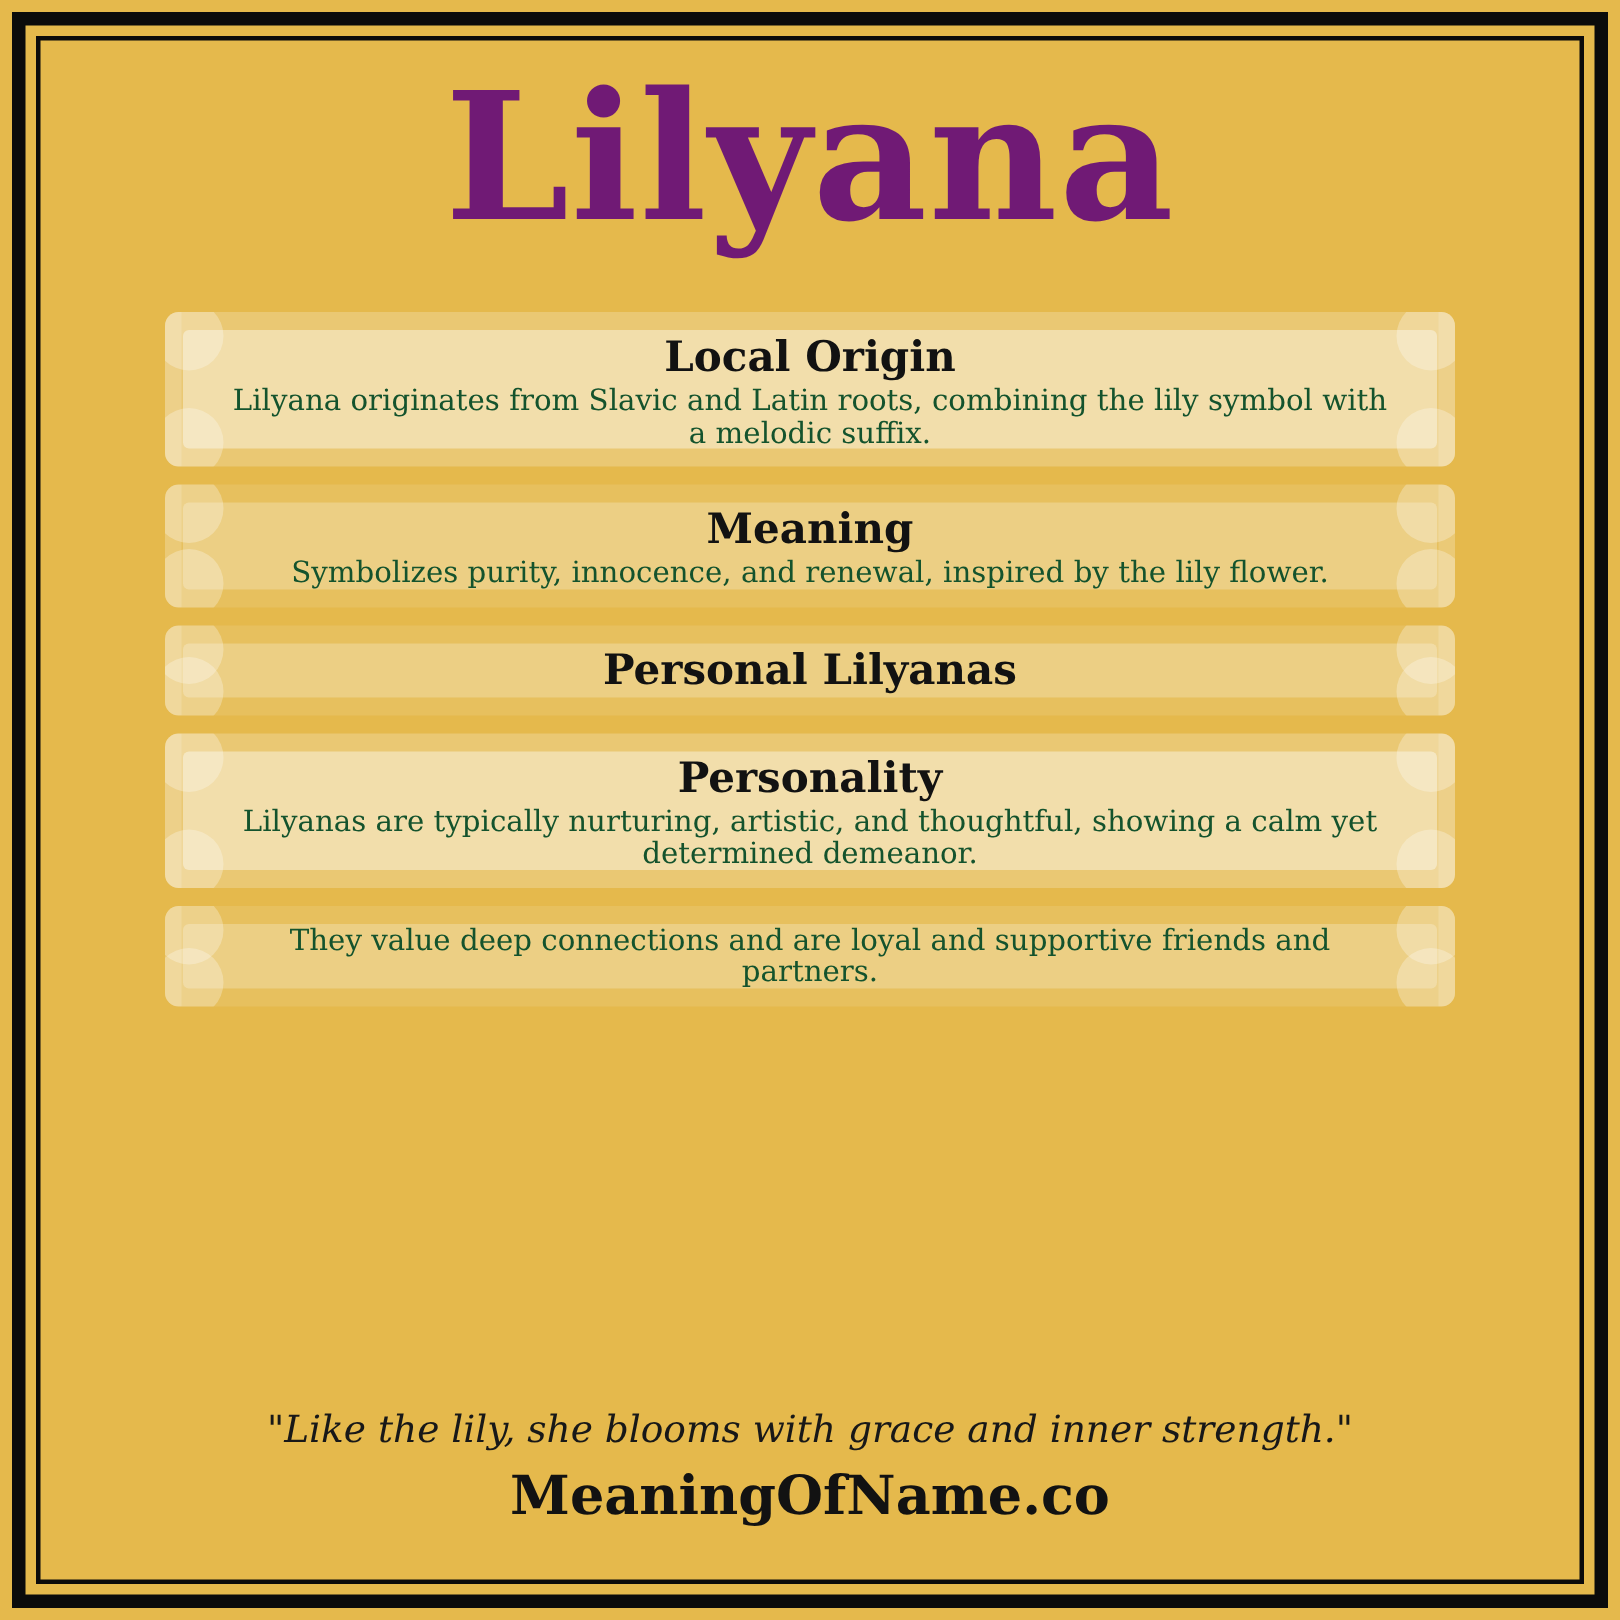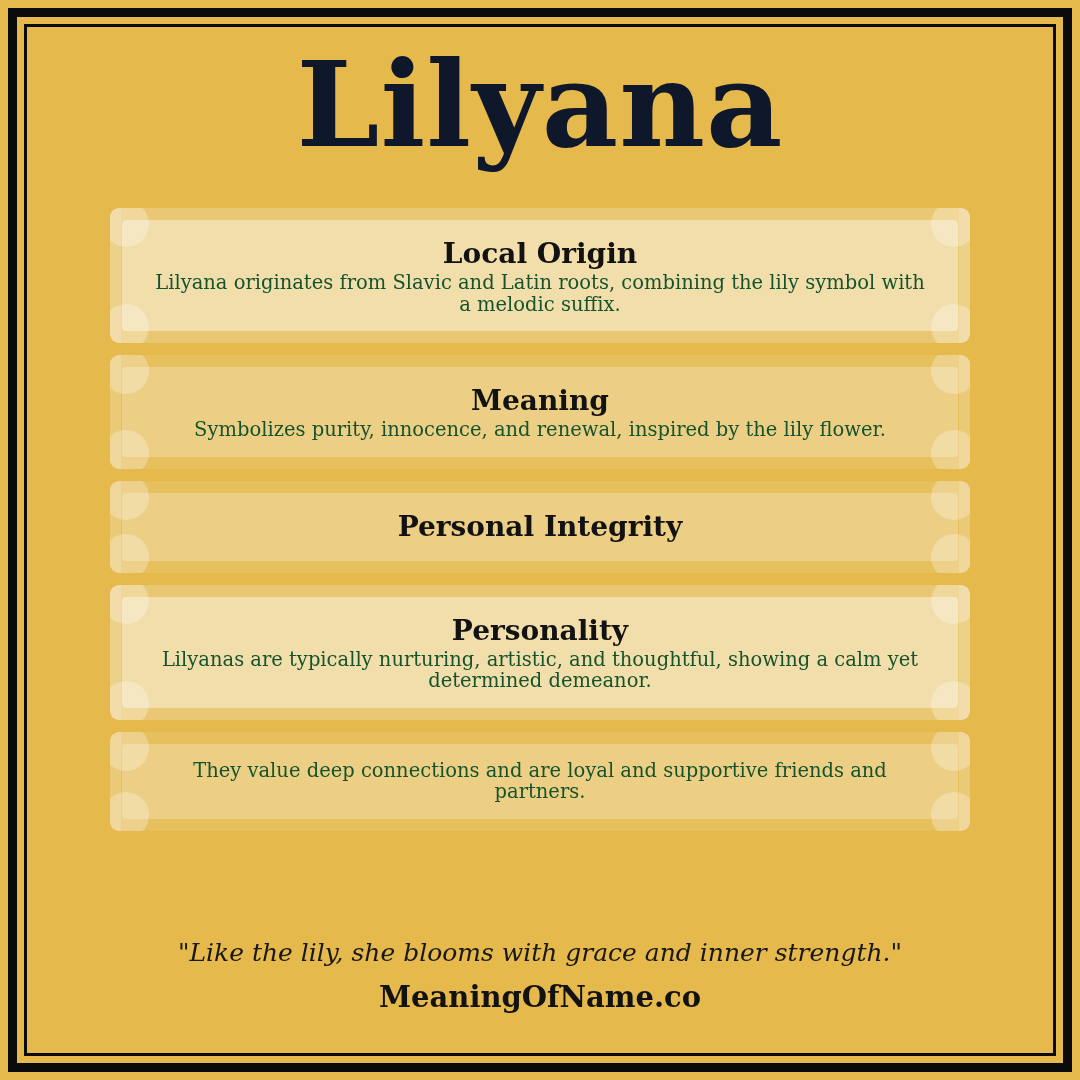--- a/index.html
+++ b/index.html
@@ -34,37 +34,37 @@
     position: absolute;
     top: 40px;
     left: 0;
     right: 0;
     margin: 0;
     text-align: center;
     font-size: 118px;
     line-height: 130px;
     font-weight: 700;
     letter-spacing: 1px;
-    color: #0f172a;
+    color: #701a75;
   }
   
   .cards {
     position: absolute;
     top: 208px;
     left: 110px;
     width: 860px;
     display: flex;
     flex-direction: column;
     gap: 12px;
   }
   .card {
     position: relative;
     border-radius: 9px;
     overflow: hidden;
-    padding: 28px 45px;
+    padding: 12px 45px;
     text-align: center;
   }
   .card--light { background: rgba(255, 255, 255, 0.22); }
   .card--dark  { background: rgba(255, 255, 255, 0.10); }
   .deco { position: absolute; pointer-events: none; }
   .inner-panel {
     inset: 12px;
     border-radius: 4px;
   }
   .card--light .inner-panel { background: rgba(255, 255, 255, 0.40); }
@@ -116,21 +116,21 @@
     font-style: italic;
     color: #181818;
   }
   .brand {
     position: absolute;
     top: 980px;
     left: 0;
     right: 0;
     margin: 0;
     text-align: center;
-    font-size: 29px;
+    font-size: 36px;
     line-height: 34px;
     font-weight: 700;
     color: #121212;
   }
 </style>
 </head>
 <body>
 
 <div class="poster">
 
@@ -167,21 +167,21 @@
 
 
     <section class="card card--dark">
       <div class="deco inner-panel"></div>
       <div class="deco strip strip-left"></div>
       <div class="deco strip strip-right"></div>
       <div class="deco dot dot-tl"></div>
       <div class="deco dot dot-tr"></div>
       <div class="deco dot dot-bl"></div>
       <div class="deco dot dot-br"></div>
-      <h2 class="card-heading">Personal Integrity</h2>
+      <h2 class="card-heading">Personal Lilyanas</h2>
     </section>
 
     <section class="card card--light">
       <div class="deco inner-panel"></div>
       <div class="deco strip strip-left"></div>
       <div class="deco strip strip-right"></div>
       <div class="deco dot dot-tl"></div>
       <div class="deco dot dot-tr"></div>
       <div class="deco dot dot-bl"></div>
       <div class="deco dot dot-br"></div>

